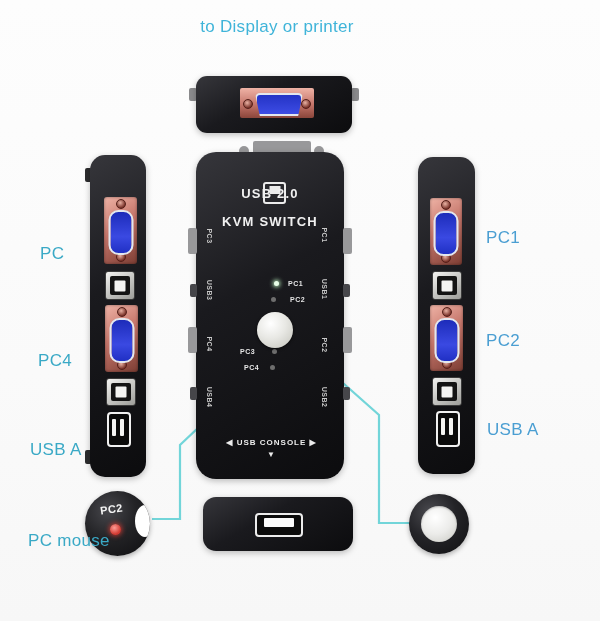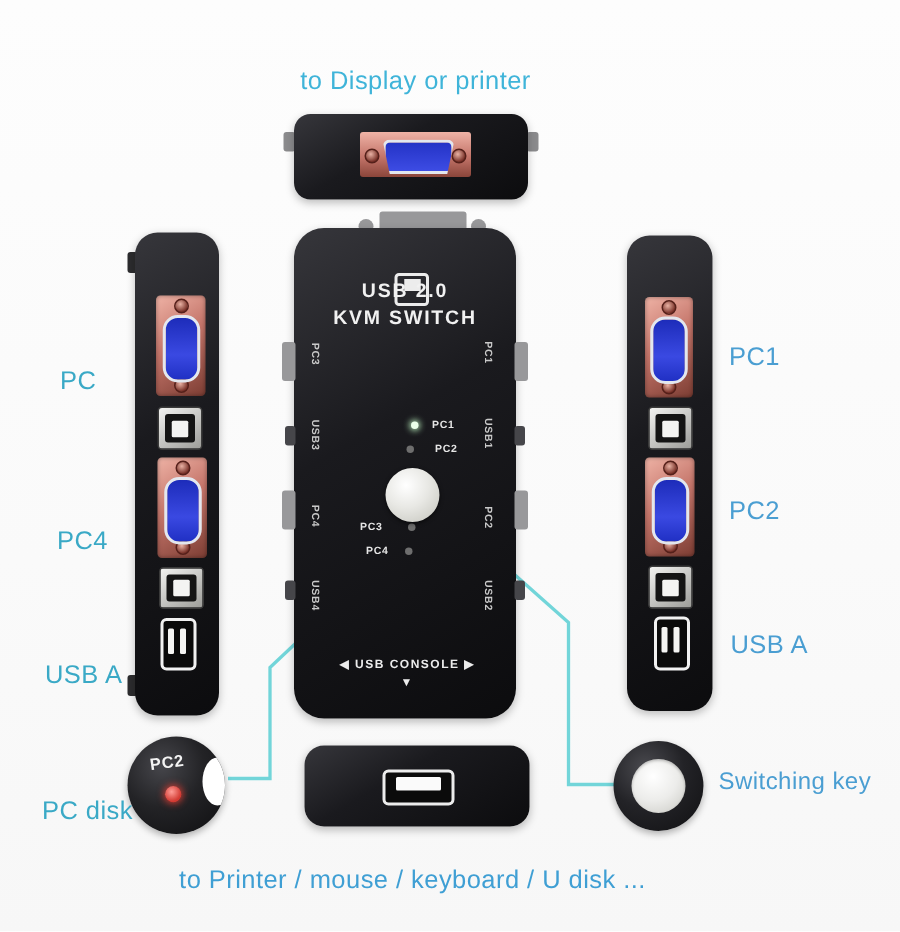--- a/index.html
+++ b/index.html
@@ -64,21 +64,21 @@
 </head>
 <body>
 
 <div class="stage">
 
   <svg class="lines" width="600" height="621">
     <polyline points="268,362 180,445 180,519 152,519" fill="none" stroke="#72d5d9" stroke-width="2.2"></polyline>
     <polyline points="290,336 379,415 379,523 411,523" fill="none" stroke="#72d5d9" stroke-width="2.2"></polyline>
   </svg>
 
-  <div class="lbl top abs" style="left:127px; top:44px; width:300px; text-align:center;">to Display or printer</div>
+  <div class="lbl top abs" style="left:127px; top:17px; width:300px; text-align:center;">to Display or printer</div>
 
   <div>
     <div class="tab" style="left:189px; top:88px; width:8px; height:13px;"></div>
     <div class="tab" style="left:351px; top:88px; width:8px; height:13px;"></div>
     <div class="dev" style="left:196px; top:76px; width:156px; height:57px; border-radius:11px;">
       <div class="vga-h-plate" style="left:44px; top:12px; width:74px; height:30px;">
         <div class="screw" style="left:3px; top:11px;"></div>
         <div class="screw" style="right:3px; top:11px;"></div>
         <div class="vga-h-blue" style="left:15px; top:5px; width:44px; height:19px;"></div>
       </div>
@@ -98,21 +98,21 @@
     <div class="stub dark" style="left:190px; top:387px; width:7px; height:13px;"></div>
     <div class="stub" style="left:343px; top:228px; width:9px; height:26px;"></div>
     <div class="stub dark" style="left:343px; top:284px; width:7px; height:13px;"></div>
     <div class="stub" style="left:343px; top:327px; width:9px; height:26px;"></div>
     <div class="stub dark" style="left:343px; top:387px; width:7px; height:13px;"></div>
 
     <div class="console-icon">
         <div class="inner"></div>
       </div>
     <div class="brand" style="top:186px;">USB 2.0</div>
-    <div class="brand" style="top:204px;">KVM SWITCH</div>
+    <div class="brand" style="top:214px;">KVM SWITCH</div>
 
     <div class="side-lbl rot-r" style="left:197px; top:229px;">PC3</div>
     <div class="side-lbl rot-r" style="left:197px; top:283px;">USB3</div>
     <div class="side-lbl rot-r" style="left:197px; top:337px;">PC4</div>
     <div class="side-lbl rot-r" style="left:197px; top:390px;">USB4</div>
     <div class="side-lbl rot-r" style="left:312px; top:228px;">PC1</div>
     <div class="side-lbl rot-r" style="left:312px; top:282px;">USB1</div>
     <div class="side-lbl rot-r" style="left:312px; top:338px;">PC2</div>
     <div class="side-lbl rot-r" style="left:312px; top:390px;">USB2</div>
 
@@ -190,27 +190,25 @@
   <div class="lbl left abs" style="left:30px; top:420px;">USB A</div>
   <div class="lbl right abs" style="left:486px; top:228px;">PC1</div>
   <div class="lbl right abs" style="left:486px; top:331px;">PC2</div>
   <div class="lbl right abs" style="left:487px; top:420px;">USB A</div>
 
   <div class="pc-light">
     <div class="shine"></div>
     <div class="txt">PC2</div>
     <div class="red-led"></div>
   </div>
-  <div class="lbl left abs" style="left:28px; top:511px;">PC disk</div>
+  <div class="lbl left abs" style="left:28px; top:511px;">PC mouse</div>
 
   <div class="dev" style="left:203px; top:497px; width:150px; height:54px; border-radius:13px;">
     <div class="usba-h" style="left:52px; top:16px; width:44px; height:20px;">
       <div class="bar"></div>
     </div>
   </div>
-  <div class="lbl bottom abs" style="left:75px; top:577px; width:400px; text-align:center;">to Printer / mouse / keyboard / U disk ...</div>
 
   <div class="switch-ring">
     <div class="key"></div>
   </div>
-  <div class="lbl right abs" style="left:479px; top:513px; font-size:16px;">Switching key</div>
 
 </div>
 
 </body></html>

